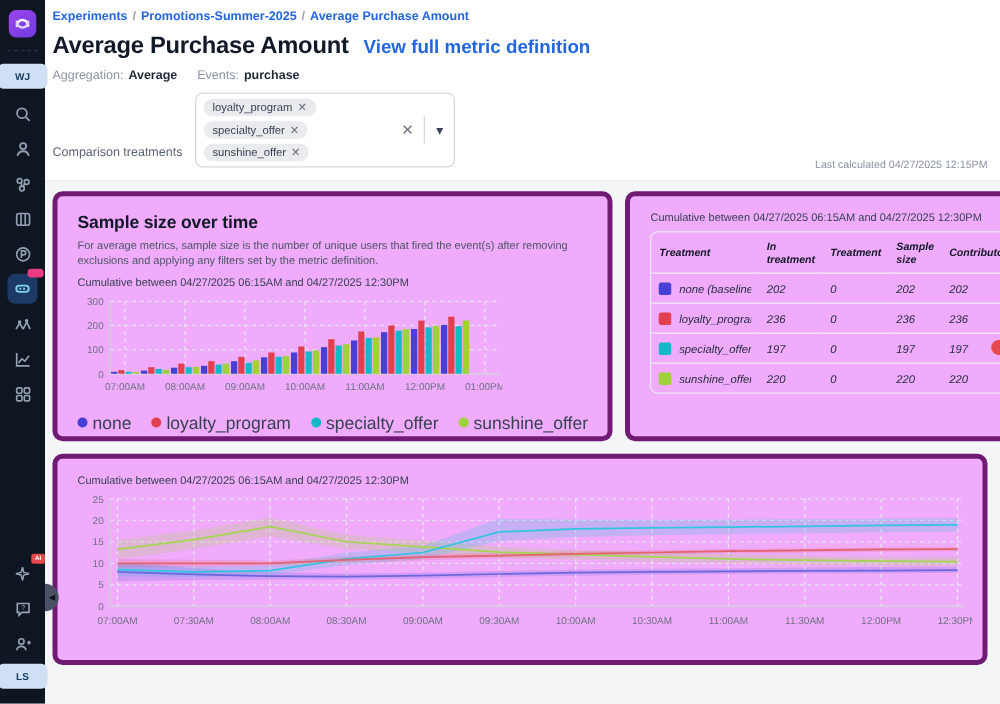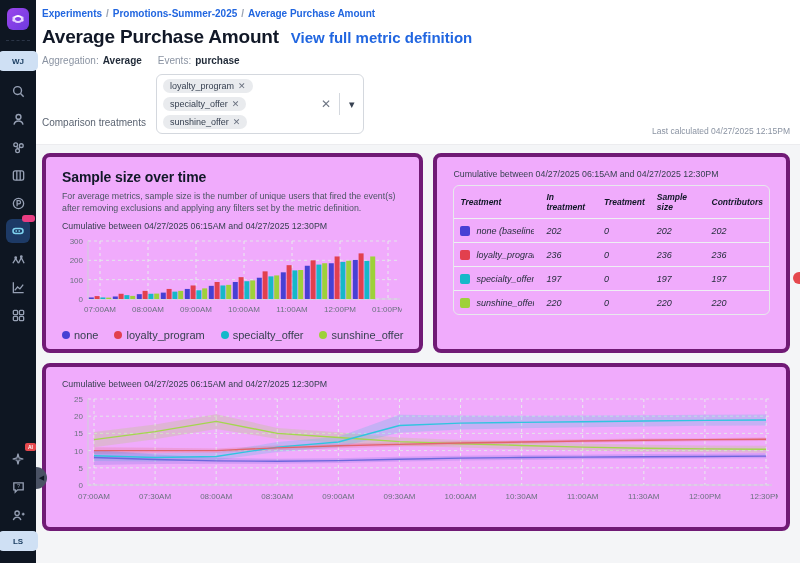--- a/index.html
+++ b/index.html
@@ -47,21 +47,21 @@
   .card { background:#f0abfc; border:4px solid #701a75; border-radius:8px; padding:12px 16px; }
   .card-title { font-size:14px; font-weight:bold; color:#111827; margin-bottom:5px; letter-spacing:-0.1px; }
   .card-desc { font-size:8.8px; color:#4b5563; line-height:1.4; margin-bottom:6px; }
   .card-cum { font-size:8.8px; color:#374151; margin-bottom:4px; }
   #card-sample-size { flex:1.01; height:200px; }
   #card-population { flex:1; height:200px; }
   #card-values { margin-bottom:10px; }
 
   
   .legend { display:flex; justify-content:center; gap:16px; margin-top:2px; }
-  .legend-item { display:flex; align-items:center; gap:4px; font-size:11px; color:#374151; }
+  .legend-item { display:flex; align-items:center; gap:4px; font-size:14px; color:#374151; }
   .legend-dot { width:8px; height:8px; border-radius:50%; }
 
   
   .pop-table-wrap { border:1px solid #e7e9ec; border-radius:6px; overflow:hidden; margin-top:6px; }
   table.pop { width:100%; border-collapse:collapse;font-style:italic; }
   table.pop th { text-align:left; font-size:8.5px; color:#111827; padding:6px 6px; font-weight:bold; }
   table.pop td { font-size:9px; color:#1f2937; padding:6.5px 6px; border-top:1px solid #eef0f3; }
   .treat-cell { display:flex; align-items:center; gap:6px; }
   .swatch { width:10px; height:10px; border-radius:2px; flex:0 0 auto; }
   .treat-name { max-width:58px; overflow:hidden; white-space:nowrap; display:inline-block; }

